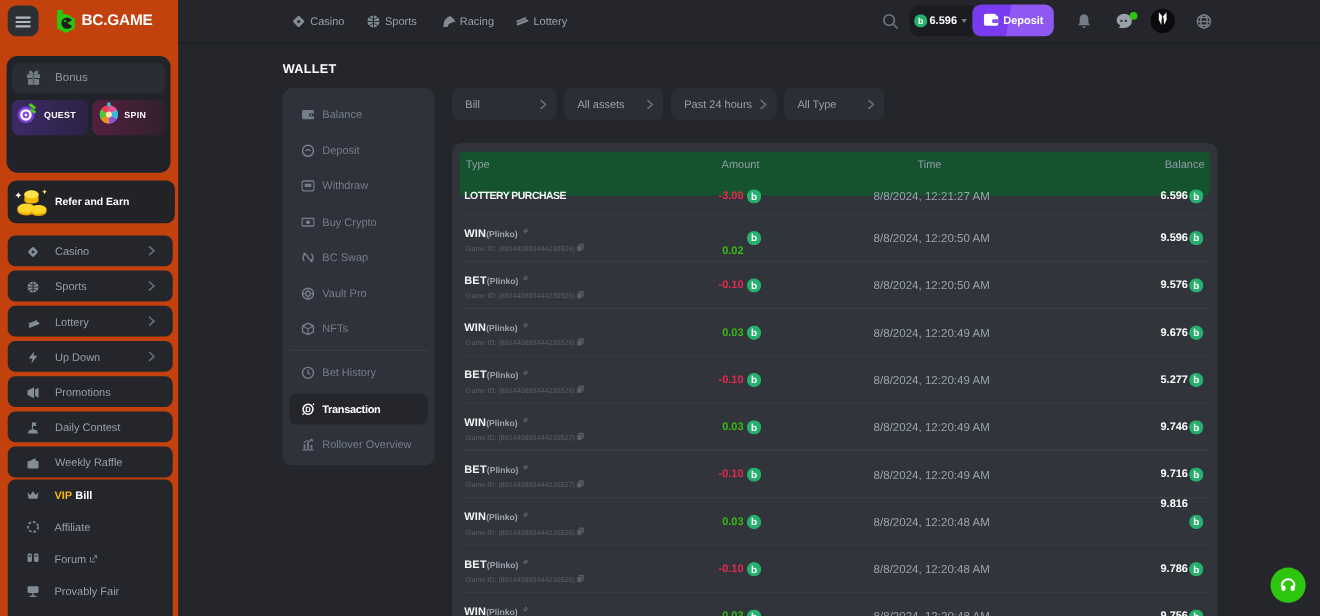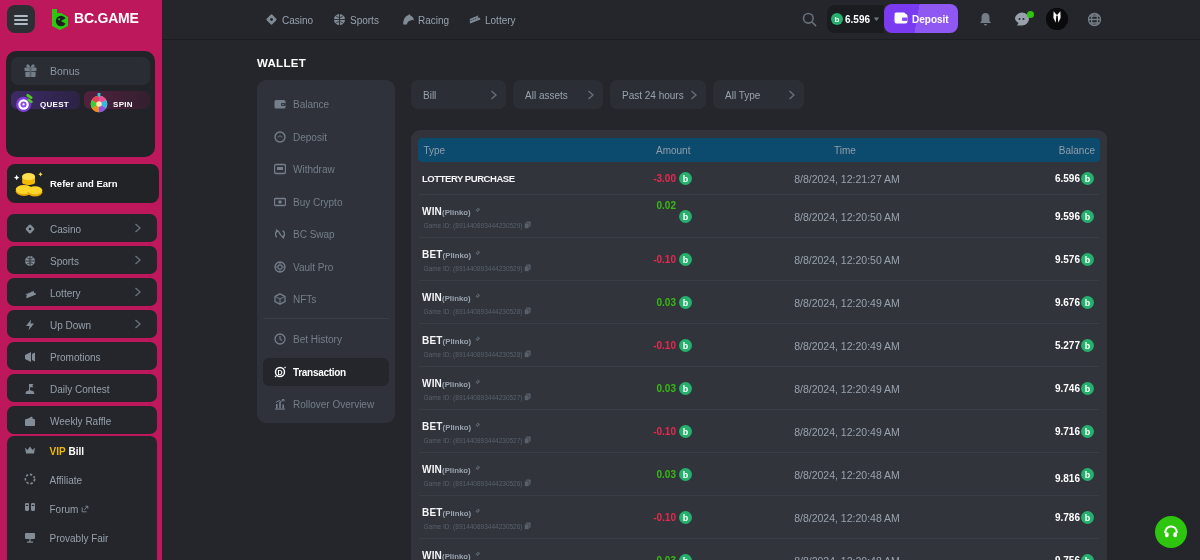--- a/index.html
+++ b/index.html
@@ -1,27 +1,27 @@
 <!DOCTYPE html>
 <html><head>
 <meta charset="utf-8">
 <style>
 * { margin:0; padding:0; box-sizing:border-box; }
 html,body { width:1200px; height:560px; overflow:hidden; background:#24262b; }
 body { font-family:"Liberation Sans", sans-serif; position:relative; }
 .abs { position:absolute; }
 
-#sidebar { position:absolute; left:0; top:0; width:162px; height:560px; background:#be185d; }
+#sidebar { position:absolute; left:0; top:0; width:162px; height:560px; background:#c2410c; }
 #hamb { position:absolute; left:7px; top:5px; width:28px; height:28px; background:#2c2f34; border-radius:8px; }
 #hamb i { position:absolute; left:7px; height:2px; width:14px; background:#b0bac4; border-radius:1px; }
 
 #bonuspanel { position:absolute; left:6px; top:51px; width:149px; height:106px; background:#212328; border-radius:10px; }
 .bonusbtn { position:absolute; left:5px; top:6px; width:139px; height:28px; background:#2a2d33; border-radius:7px; }
 .bonusbtn span { position:absolute; left:39px; top:8px; font-size:10.5px; color:#8c97a3; }
-.qbtn { position:absolute; top:40px; height:18px; border-radius:6px; }
+.qbtn { position:absolute; top:40px; height:32px; border-radius:6px; }
 #quest { left:5px; width:69px; background:linear-gradient(90deg,#3d2a66,#2b2344); }
 #spin { left:78px; width:66px; background:linear-gradient(90deg,#53203f,#32202e); }
 .qbtn b { position:absolute; font-size:8px; color:#fff; letter-spacing:.3px; top:9px; }
 #recharge { position:absolute; left:5px; top:71px; width:139px; height:27px; border-radius:6px; background:linear-gradient(90deg,#33a258 0%,#253d2c 70%); }
 #recharge b { position:absolute; left:38px; top:9px; font-size:9.5px; color:#fff; letter-spacing:.2px; }
 #refer { position:absolute; left:7px; top:164px; width:152px; height:39px; background:#212327; border-radius:8px; }
 #refer b { position:absolute; left:43px; top:14px; font-size:9.5px; color:#fff; }
 
 .mbtn { position:absolute; left:7px; width:150px; height:28px; background:#24262b; border-radius:7px; }
 .mbtn .lab { position:absolute; left:43px; top:10px; font-size:10px; color:#96a0ac; white-space:nowrap; }
@@ -50,21 +50,21 @@
 .witem.sel { background:#24262b; border-radius:6px; }
 .witem.sel .lab { color:#fff; font-weight:bold; letter-spacing:-0.3px; }
 .wicon { position:absolute; left:11px; top:8px; width:12px; height:12px; }
 #wdiv { position:absolute; left:6px; top:238px; width:126px; height:1px; background:#3b3e47; }
 
 .fbtn { position:absolute; top:80px; height:29px; background:#2b2e34; border-radius:7px; }
 .fbtn .t { position:absolute; left:12px; top:9.5px; font-size:10px; color:#98a3ae; }
 .fbtn .chv { right:9px; top:9.5px; }
 
 #tablepanel { position:absolute; left:411px; top:130px; width:696px; height:460px; background:#31343b; border-radius:9px; }
-#thead { position:absolute; left:7px; top:8px; width:682px; height:24px; background:#0c4a6e; border-radius:4px; }
+#thead { position:absolute; left:7px; top:8px; width:682px; height:40px; background:#14532d; border-radius:4px; }
 #thead span { position:absolute; top:7px; font-size:10px; color:#929eaa; }
 .trow { position:absolute; left:7px; width:682px; }
 .trow .sep { position:absolute; left:1px; bottom:0; width:680px; height:1px; background:#3a3d45; }
 .ttype { position:absolute; left:4px; font-size:10px; font-weight:bold; color:#f3f5f7; letter-spacing:.2px; white-space:nowrap; }
 .tsub { font-size:7.8px; color:#9aa5b1; letter-spacing:0; }
 .gid { position:absolute; left:5.5px; font-size:6.5px; color:#58616b; white-space:nowrap; }
 .amt { position:absolute; right:424px; font-size:10px; font-weight:bold; text-align:center; }
 .amt.g { color:#38bb13; }
 .amt.r { color:#e6294f; }
 .coin { position:absolute; width:13px; height:13px; }
@@ -455,21 +455,21 @@
       <div class="sep"></div>
     </div>
     <div class="trow" style="top:65px;height:43px">
       <div class="ttype" style="top:11px">WIN<span class="tsub">(Plinko)</span> <svg width="8" height="8" viewBox="0 0 10 10" style="vertical-align:1px">
           <path d="M4 6 L6 4 M3 4.5 L4.5 3 a1.5 1.5 0 0 1 2 2 M6.5 5 L5 6.5 a1.5 1.5 0 0 1 -2 -2" stroke="#6b747e" fill="none" stroke-width="1"></path>
         </svg></div>
       <div class="gid" style="top:25.5px">Game ID: (891440893444230529) <svg width="7" height="8" viewBox="0 0 9 10" style="vertical-align:-1px">
           <rect x="2.5" y="0.5" width="6" height="7" rx="1" fill="#58616b"></rect>
           <rect x="0.5" y="2.5" width="6" height="7" rx="1" fill="#58616b" stroke="#31343b" stroke-width="0.8"></rect>
         </svg></div>
-      <div class="amt g" style="top:5px">0.02</div>
+      <div class="amt g" style="top:28px">0.02</div>
       <div class="coin" style="right:408px;top:15px">
         <svg class="coin" viewBox="0 0 13 13">
           <circle cx="6.5" cy="6.5" r="6.5" fill="#26b06e"></circle>
           <text x="6.5" y="9.5" font-size="9" font-weight="bold" fill="#fff" text-anchor="middle" font-family="Liberation Sans">b</text>
         </svg>
       </div>
       <div class="time" style="top:15.5px">8/8/2024, 12:20:50 AM</div>
       <div class="bal" style="top:15.5px">9.596</div>
       <div class="coin" style="right:6px;top:15px">
         <svg class="coin" viewBox="0 0 13 13">
@@ -613,21 +613,21 @@
           <rect x="0.5" y="2.5" width="6" height="7" rx="1" fill="#58616b" stroke="#31343b" stroke-width="0.8"></rect>
         </svg></div>
       <div class="amt g" style="top:15.5px">0.03</div>
       <div class="coin" style="right:408px;top:15px">
         <svg class="coin" viewBox="0 0 13 13">
           <circle cx="6.5" cy="6.5" r="6.5" fill="#26b06e"></circle>
           <text x="6.5" y="9.5" font-size="9" font-weight="bold" fill="#fff" text-anchor="middle" font-family="Liberation Sans">b</text>
         </svg>
       </div>
       <div class="time" style="top:15.5px">8/8/2024, 12:20:48 AM</div>
-      <div class="bal" style="top:20px">9.816</div>
+      <div class="bal" style="top:0">9.816</div>
       <div class="coin" style="right:6px;top:15px">
         <svg class="coin" viewBox="0 0 13 13">
           <circle cx="6.5" cy="6.5" r="6.5" fill="#26b06e"></circle>
           <text x="6.5" y="9.5" font-size="9" font-weight="bold" fill="#fff" text-anchor="middle" font-family="Liberation Sans">b</text>
         </svg>
       </div>
       <div class="sep"></div>
     </div>
     <div class="trow" style="top:366px;height:43px">
       <div class="ttype" style="top:11px">BET<span class="tsub">(Plinko)</span> <svg width="8" height="8" viewBox="0 0 10 10" style="vertical-align:1px">

